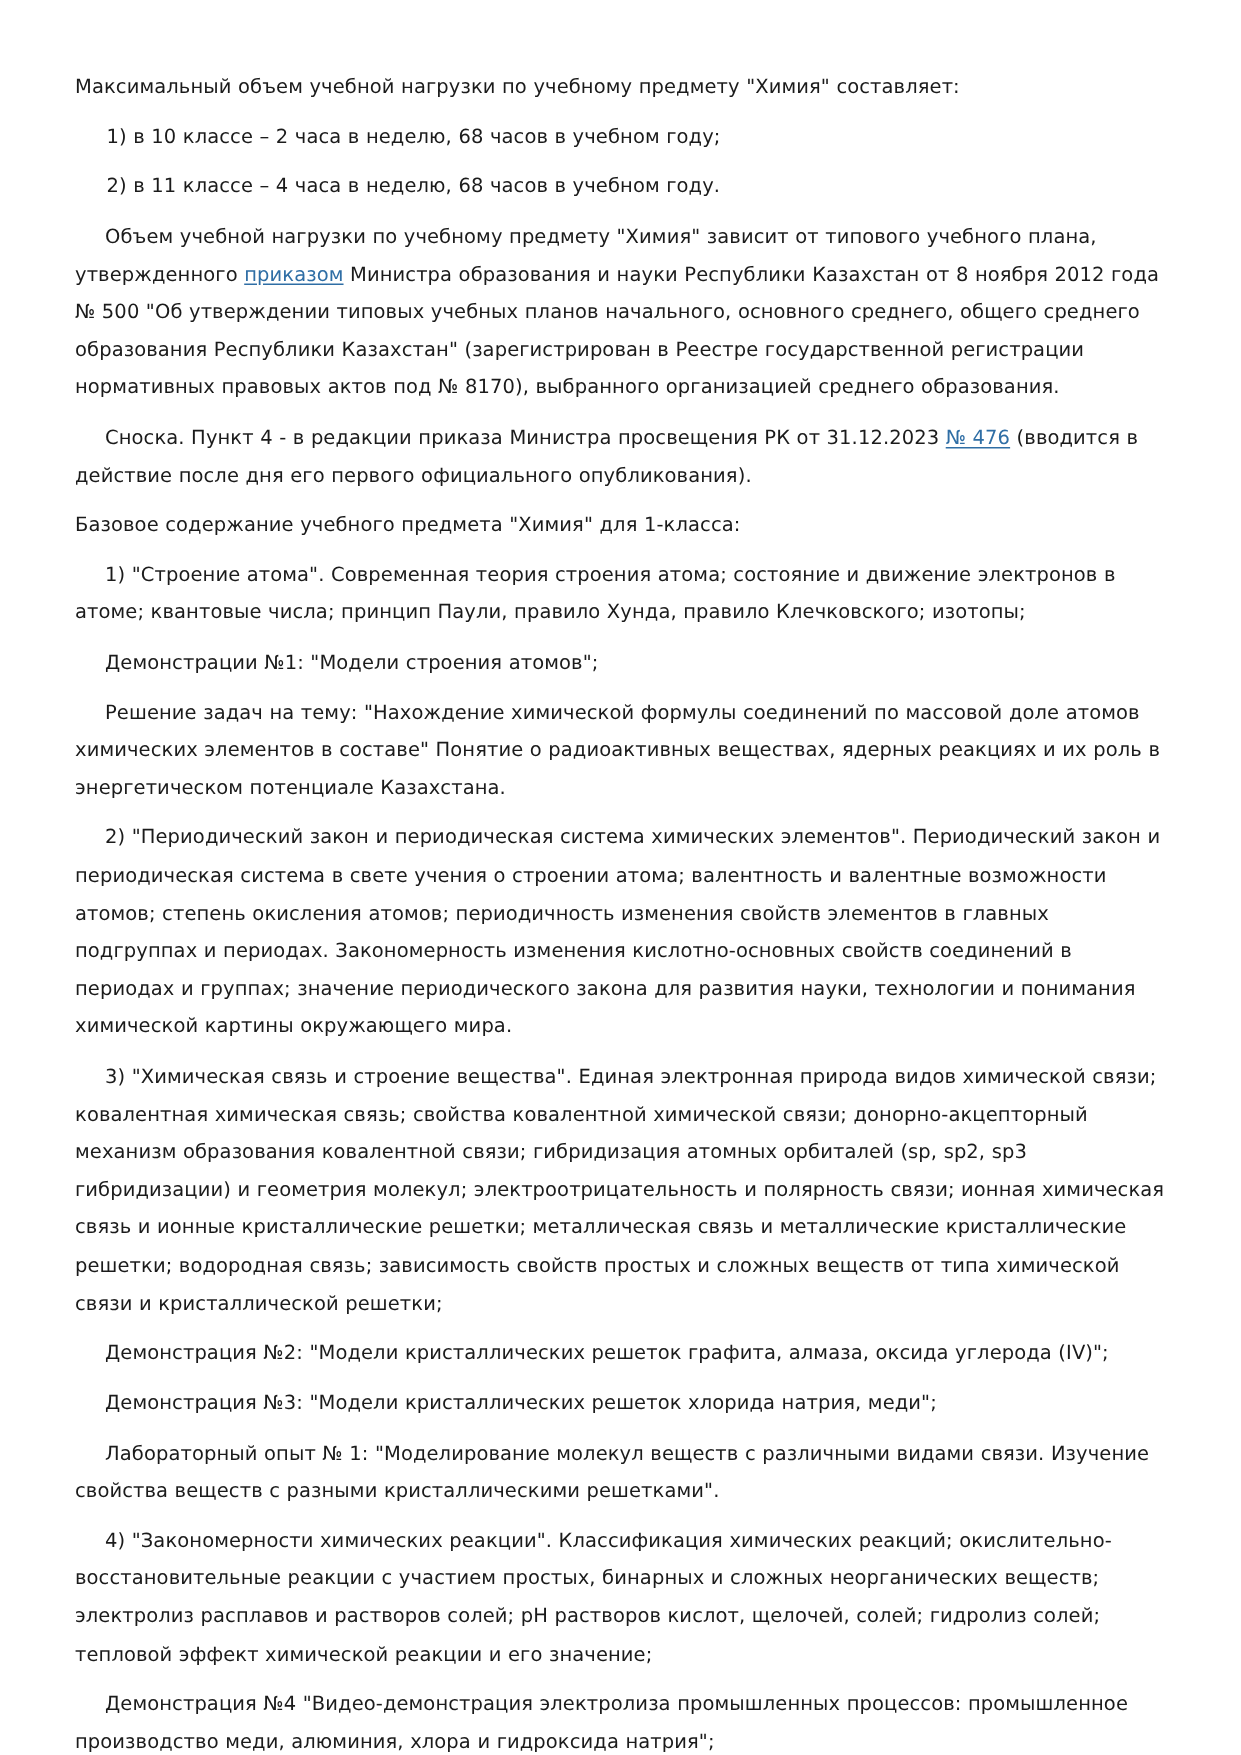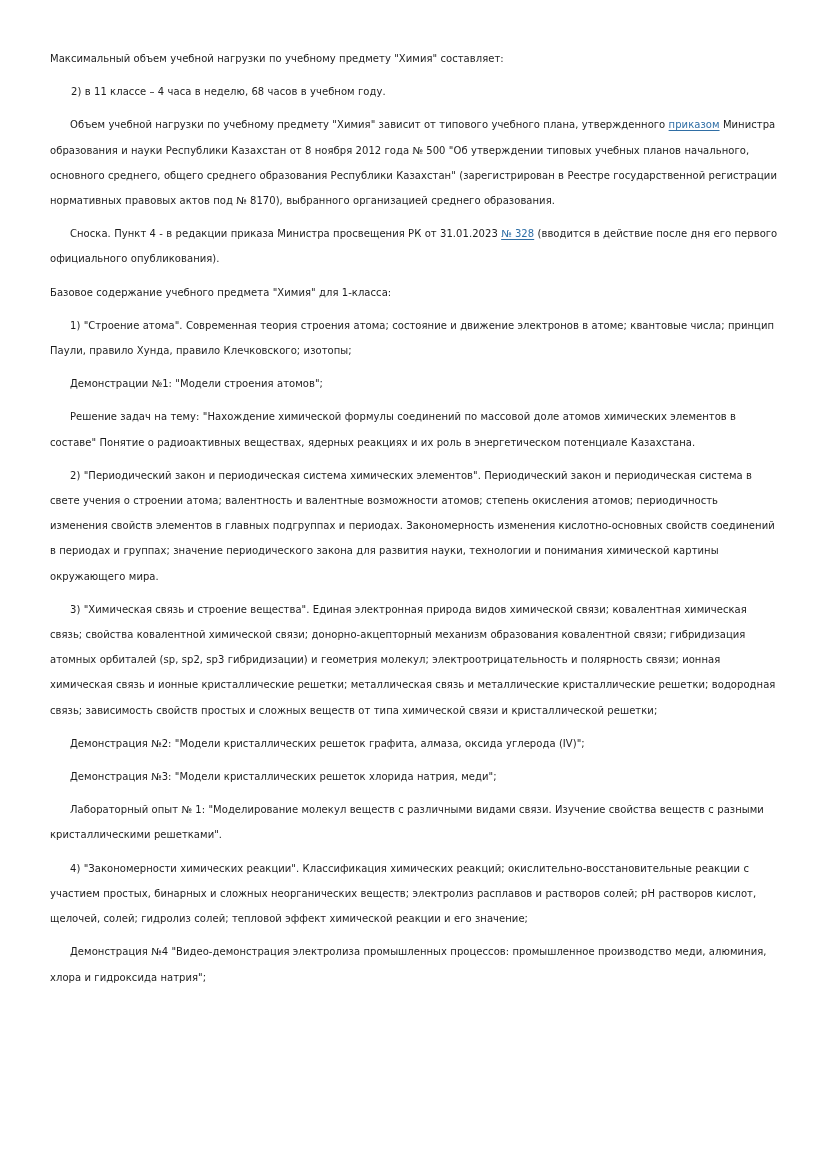--- a/index.html
+++ b/index.html
@@ -25,21 +25,21 @@
     background: #ffffff;
   }
 
   .doc-body {
     width: 729px;
   }
 
   p.para {
     margin: 0 0 8px 0;
     padding: 0;
-    font-size: 10px;
+    font-size: 13px;
     line-height: 25.2px;
     color: #1b1b1b;
     text-align: left;
     letter-spacing: 0.005em;
     word-spacing: 0.01em;
   }
 
   
   p.indent-none  { text-indent: 0; }
   p.indent-small { text-indent: 20px; }
@@ -53,23 +53,24 @@
   }
 
   .nbr { white-space: nowrap; }
 </style>
 </head>
 <body>
 
 <div id="page" style="background: rgb(255, 255, 255);">
   <div class="doc-body" id="doc-body" style="color: rgb(27, 27, 27);">
       <p class="para indent-none">Максимальный объем учебной нагрузки по учебному предмету "Химия" составляет:</p>
+      <p class="para indent-list">1) в 10 классе – 2 часа в неделю, 68 часов в учебном году;</p>
       <p class="para indent-list">2) в 11 классе – 4 часа в неделю, 68 часов в учебном году.</p>
       <p class="para indent-small"><span>Объем учебной нагрузки по учебному предмету "Химия" зависит от типового учебного плана, утвержденного </span><a class="doclink nbr" href="#" style="color: rgb(47, 110, 165);">приказом</a><span> Министра образования и науки Республики Казахстан от 8 ноября 2012 года № 500 "Об утверждении типовых учебных планов начального, основного среднего, общего среднего образования Республики Казахстан" (зарегистрирован в Реестре государственной регистрации нормативных правовых актов под № 8170), выбранного организацией среднего образования.</span></p>
-      <p class="para indent-small"><span>Сноска. Пункт 4 - в редакции приказа Министра просвещения РК от 31.01.2023 </span><a class="doclink nbr" href="#" style="color: rgb(47, 110, 165);">№ 328</a><span> (вводится в действие после дня его первого официального опубликования).</span></p>
+      <p class="para indent-small"><span>Сноска. Пункт 4 - в редакции приказа Министра просвещения РК от 31.12.2023 </span><a class="doclink nbr" href="#" style="color: rgb(47, 110, 165);">№ 476</a><span> (вводится в действие после дня его первого официального опубликования).</span></p>
       <p class="para indent-none">Базовое содержание учебного предмета "Химия" для 1-класса:</p>
       <p class="para indent-small">1) "Строение атома". Современная теория строения атома; состояние и движение электронов в атоме; квантовые числа; принцип Паули, правило Хунда, правило Клечковского; изотопы;</p>
       <p class="para indent-small">Демонстрации №1: "Модели строения атомов";</p>
       <p class="para indent-small">Решение задач на тему: "Нахождение химической формулы соединений по массовой доле атомов химических элементов в составе" Понятие о радиоактивных веществах, ядерных реакциях и их роль в энергетическом потенциале Казахстана.</p>
       <p class="para indent-small">2) "Периодический закон и периодическая система химических элементов". Периодический закон и периодическая система в свете учения о строении атома; валентность и валентные возможности атомов; степень окисления атомов; периодичность изменения свойств элементов в главных подгруппах и периодах. Закономерность изменения кислотно-основных свойств соединений в периодах и группах; значение периодического закона для развития науки, технологии и понимания химической картины окружающего мира.</p>
       <p class="para indent-small">3) "Химическая связь и строение вещества". Единая электронная природа видов химической связи; ковалентная химическая связь; свойства ковалентной химической связи; донорно-акцепторный механизм образования ковалентной связи; гибридизация атомных орбиталей (sp, sp2, sp3 гибридизации) и геометрия молекул; электроотрицательность и полярность связи; ионная химическая связь и ионные кристаллические решетки; металлическая связь и металлические кристаллические решетки; водородная связь; зависимость свойств простых и сложных веществ от типа химической связи и кристаллической решетки;</p>
       <p class="para indent-small">Демонстрация №2: "Модели кристаллических решеток графита, алмаза, оксида углерода (IV)";</p>
       <p class="para indent-small">Демонстрация №3: "Модели кристаллических решеток хлорида натрия, меди";</p>
       <p class="para indent-small">Лабораторный опыт № 1: "Моделирование молекул веществ с различными видами связи. Изучение свойства веществ с разными кристаллическими решетками".</p>
       <p class="para indent-small">4) "Закономерности химических реакции". Классификация химических реакций; окислительно-восстановительные реакции с участием простых, бинарных и сложных неорганических веществ; электролиз расплавов и растворов солей; pH растворов кислот, щелочей, солей; гидролиз солей; тепловой эффект химической реакции и его значение;</p>

